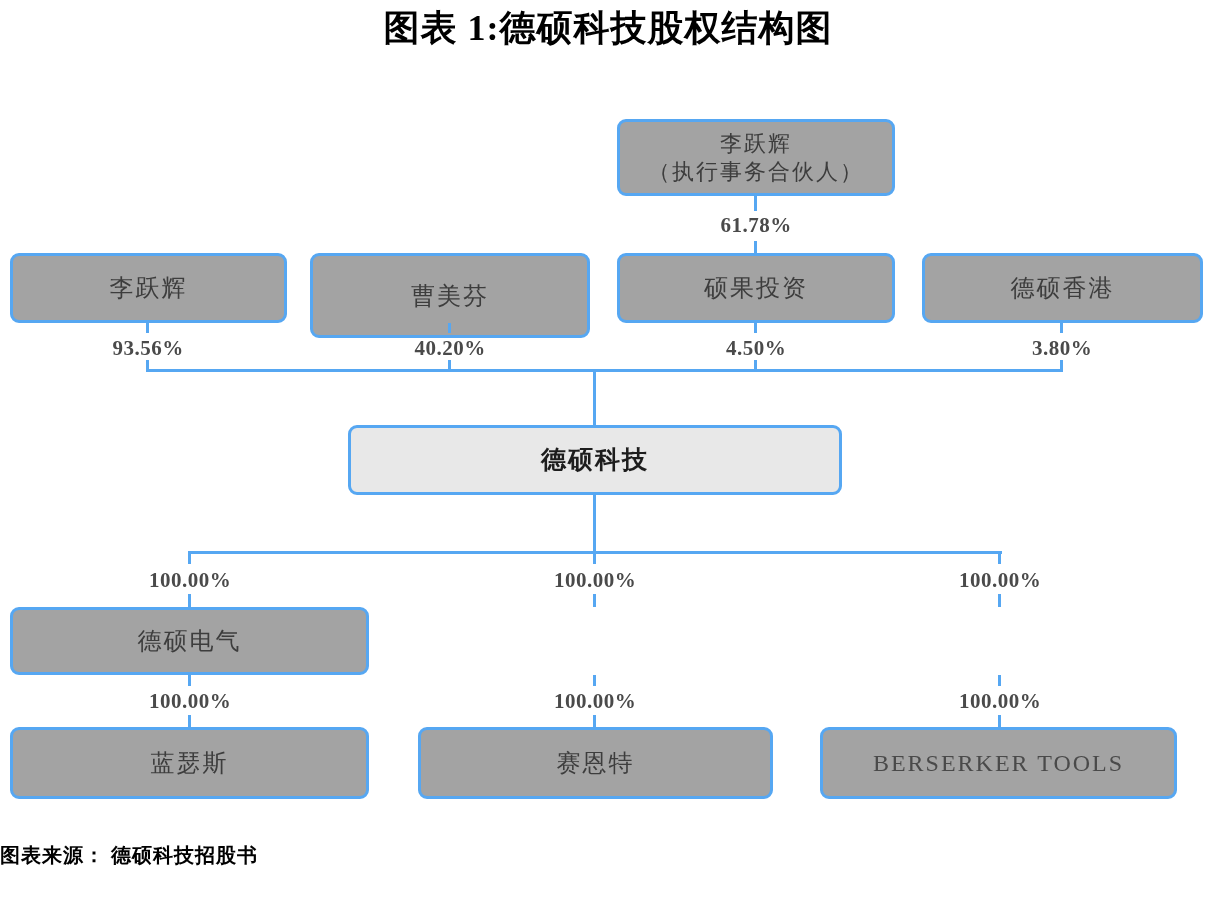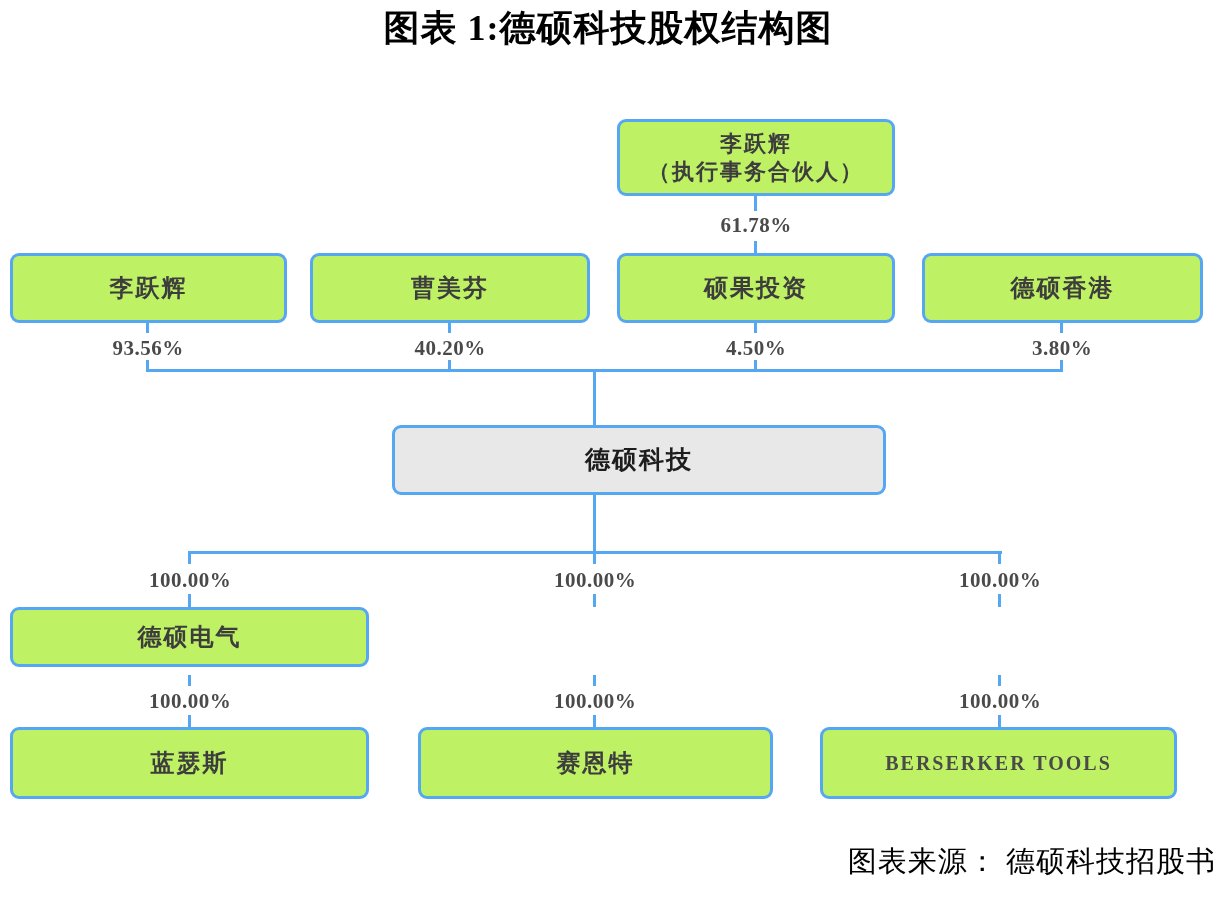--- a/index.html
+++ b/index.html
@@ -25,50 +25,49 @@
     text-align: center;
     font-size: 36px;
     font-weight: bold;
     color: #000000;
     letter-spacing: 1px;
   }
   .source {
     position: absolute;
     left: 0; top: 842px;
     width: 100%;
-    text-align: right;
-    font-size: 29px;
-    font-weight: normal;
+    text-align: left;
+    font-size: 20px;
+    font-weight: bold;
     color: #000000;
     letter-spacing: 1px;
   }
   .node {
     position: absolute;
     border: 3px solid var(--blue);
     border-radius: 9px;
-    background: #bef264;
+    background: #a3a3a3;
     display: flex;
     flex-direction: column;
     align-items: center;
     justify-content: center;
     font-size: 24px;
     color: var(--node-text);
     text-align: center;
     letter-spacing: 2px;
     line-height: 1.25;
-    font-weight: bold;
   }
   .node.company {
     background: var(--gray-fill);
     font-weight: bold;
     color: #1d1d1d;
     font-size: 25px;
   }
   .node.latin {
-    font-size: 20px;
+    font-size: 24px;
     letter-spacing: 2px;
     color: #4a4a4a;
   }
   .node .sub { font-size: 22px; }
   .node .nm { font-size: 22px; }
   .pct {
     position: absolute;
     width: 140px;
     text-align: center;
     font-size: 21px;
@@ -95,21 +94,21 @@
     <span class="sub">（执行事务合伙人）</span>
   </div>
 
   <div class="vline" style="left:754px; top:196px; height:15px;"></div>
   <div class="pct" style="left:686px; top:213px;">61.78%</div>
   <div class="vline" style="left:754px; top:241px; height:13px;"></div>
 
   <div class="node" style="left:10px; top:253px; width:277px; height:70px;">
     <span>李跃辉</span>
   </div>
-  <div class="node" style="left:310px; top:253px; width:280px; height:70px;">
+  <div class="node" style="left:310px; top:253px; width:280px; height:85px;">
     <span>曹美芬</span>
   </div>
   <div class="node" style="left:617px; top:253px; width:278px; height:70px;">
     <span>硕果投资</span>
   </div>
   <div class="node" style="left:922px; top:253px; width:281px; height:70px;">
     <span>德硕香港</span>
   </div>
 
   <div class="vline" style="left:146px; top:323px; height:10px;"></div>
@@ -123,39 +122,39 @@
   <div class="pct" style="left:992px; top:336px;">3.80%</div>
 
   <div class="vline" style="left:146px; top:360px; height:12px;"></div>
   <div class="vline" style="left:448px; top:360px; height:12px;"></div>
   <div class="vline" style="left:754px; top:360px; height:12px;"></div>
   <div class="vline" style="left:1060px; top:360px; height:12px;"></div>
 
   <div class="hline" style="left:146px; top:369px; width:917px;"></div>
   <div class="vline" style="left:593px; top:372px; height:53px;"></div>
 
-  <div class="node company" style="left:348px; top:425px; width:494px; height:70px;margin-left:44px;">
+  <div class="node company" style="left:348px; top:425px; width:494px; height:70px;">
     <span>德硕科技</span>
   </div>
 
   <div class="vline" style="left:593px; top:495px; height:56px;"></div>
   <div class="hline" style="left:188px; top:551px; width:814px;"></div>
   <div class="vline" style="left:188px; top:554px; height:10px;"></div>
   <div class="vline" style="left:593px; top:554px; height:10px;"></div>
   <div class="vline" style="left:998px; top:554px; height:10px;"></div>
 
   <div class="pct" style="left:120px; top:568px;">100.00%</div>
   <div class="pct" style="left:525px; top:568px;">100.00%</div>
   <div class="pct" style="left:930px; top:568px;">100.00%</div>
 
   <div class="vline" style="left:188px; top:594px; height:13px;"></div>
   <div class="vline" style="left:593px; top:594px; height:13px;"></div>
   <div class="vline" style="left:998px; top:594px; height:13px;"></div>
 
-  <div class="node" style="left:10px; top:607px; width:359px; height:60px;">
+  <div class="node" style="left:10px; top:607px; width:359px; height:68px;">
     <span>德硕电气</span>
   </div>
 
   <div class="vline" style="left:188px; top:675px; height:11px;"></div>
   <div class="vline" style="left:593px; top:675px; height:11px;"></div>
   <div class="vline" style="left:998px; top:675px; height:11px;"></div>
 
   <div class="pct" style="left:120px; top:689px;">100.00%</div>
   <div class="pct" style="left:525px; top:689px;">100.00%</div>
   <div class="pct" style="left:930px; top:689px;">100.00%</div>

